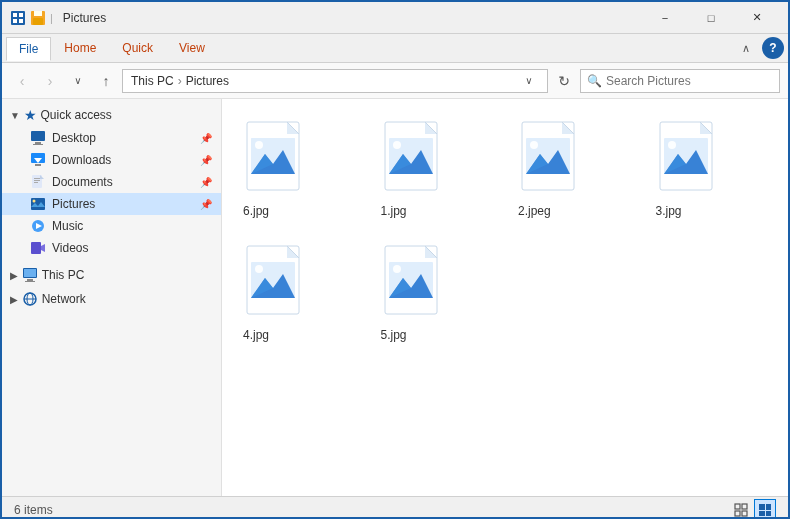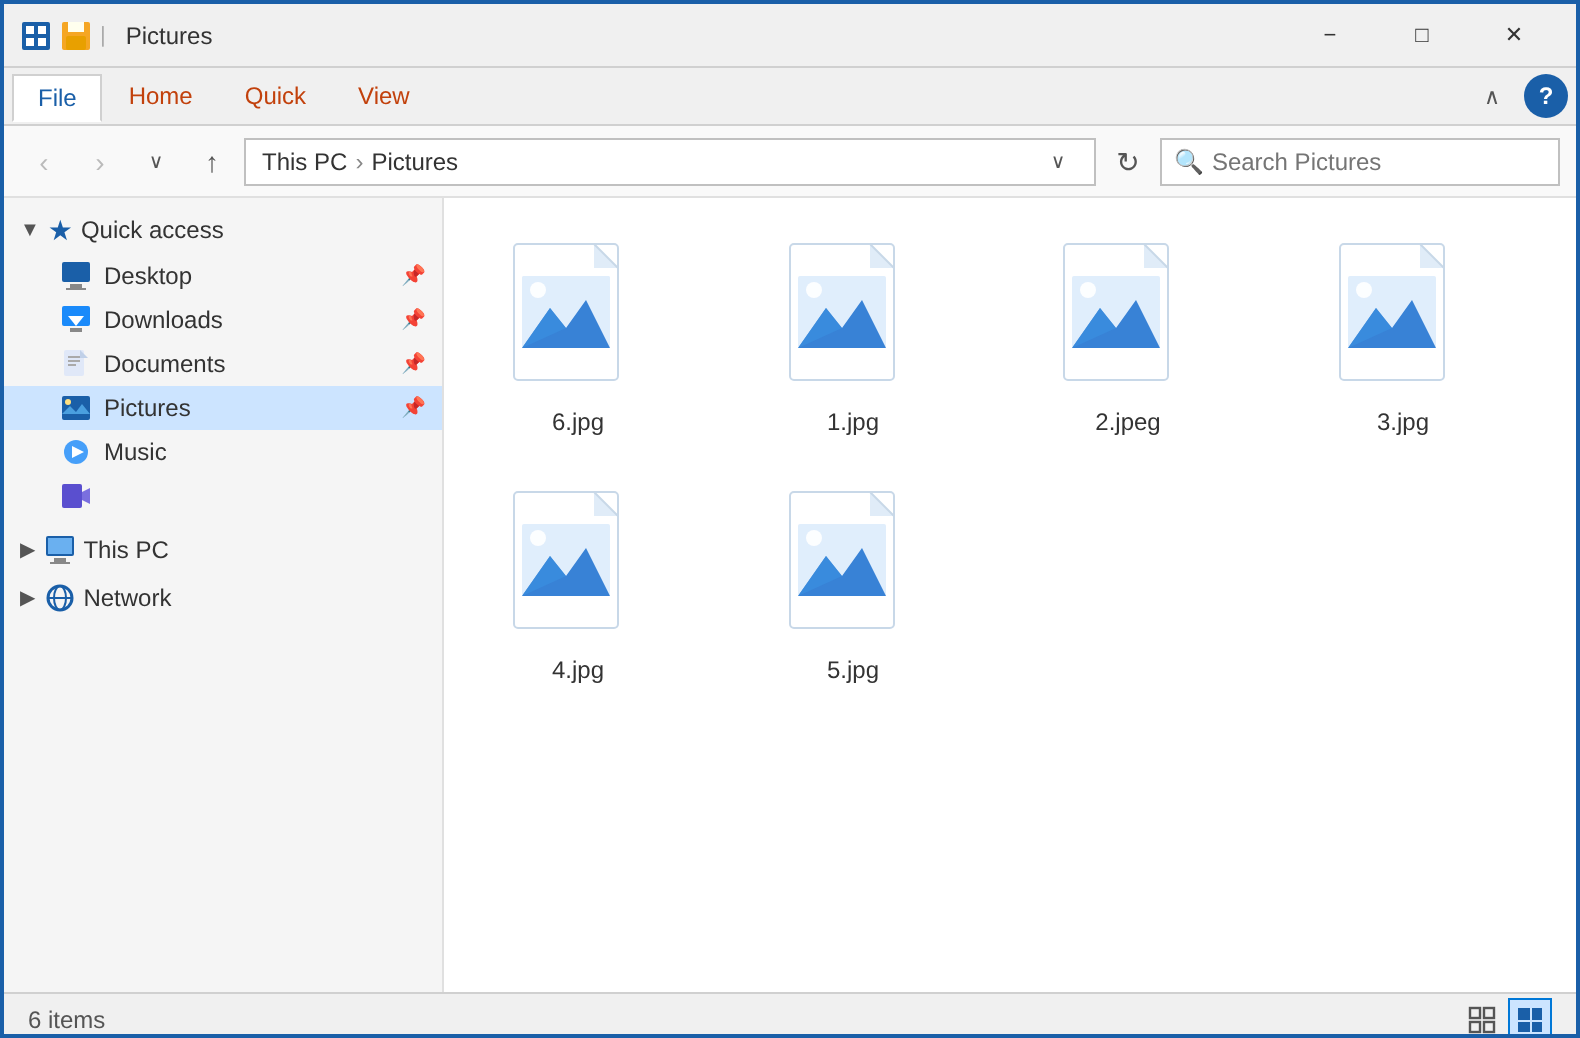--- a/index.html
+++ b/index.html
@@ -199,20 +199,21 @@
     .section-label { font-size: 12px; font-weight: 400; color: #333; }
 
     .sidebar-item {
       display: flex;
       align-items: center;
       padding: 3px 8px 3px 28px;
       cursor: pointer;
       gap: 6px;
       font-size: 12px;
       color: #333;
+      justify-content: flex-end;
     }
     .sidebar-item.active { background: #cce4ff; }
     .sidebar-item .item-icon { width: 16px; height: 16px; display: flex; align-items: center; justify-content: center; flex-shrink: 0; }
     .sidebar-item .item-label { flex: 1; }
     .sidebar-item .pin { font-size: 10px; color: #888; }
 
     
     .content {
       flex: 1;
       padding: 12px;
@@ -221,21 +222,21 @@
     }
     .file-grid {
       display: grid;
       grid-template-columns: repeat(4, 1fr);
       gap: 8px;
       align-content: start;
     }
     .file-item {
       display: flex;
       flex-direction: column;
-      align-items: center;
+      align-items: flex-start;
       padding: 8px;
       cursor: pointer;
       border: 1px solid transparent;
       border-radius: 2px;
       width: 110px;
     }
     .file-icon {
       width: 72px;
       height: 80px;
       position: relative;
@@ -413,20 +414,21 @@
       <span class="item-label">Music</span>
     </div>
 
     <div class="sidebar-item">
       <div class="item-icon">
         <svg width="16" height="16" viewBox="0 0 16 16">
           <rect x="1" y="2" width="10" height="12" rx="1" fill="#5a4fcf"></rect>
           <polygon points="11,6 15,4 15,12 11,10" fill="#7a6fdf"></polygon>
         </svg>
       </div>
+      <span class="item-label">Videos</span>
     </div>
 
     <div class="sidebar-section-header" style="margin-top:4px;">
       <span class="collapse-arrow">▶</span>
       <div class="section-icon">
         <svg width="16" height="16" viewBox="0 0 16 16">
           <rect x="1" y="1" width="14" height="10" rx="1" fill="#1a5fa8"></rect>
           <rect x="2" y="2" width="12" height="8" fill="#6ab0f0"></rect>
           <rect x="5" y="12" width="6" height="2" fill="#888"></rect>
           <rect x="3" y="14" width="10" height="1" fill="#888"></rect>

